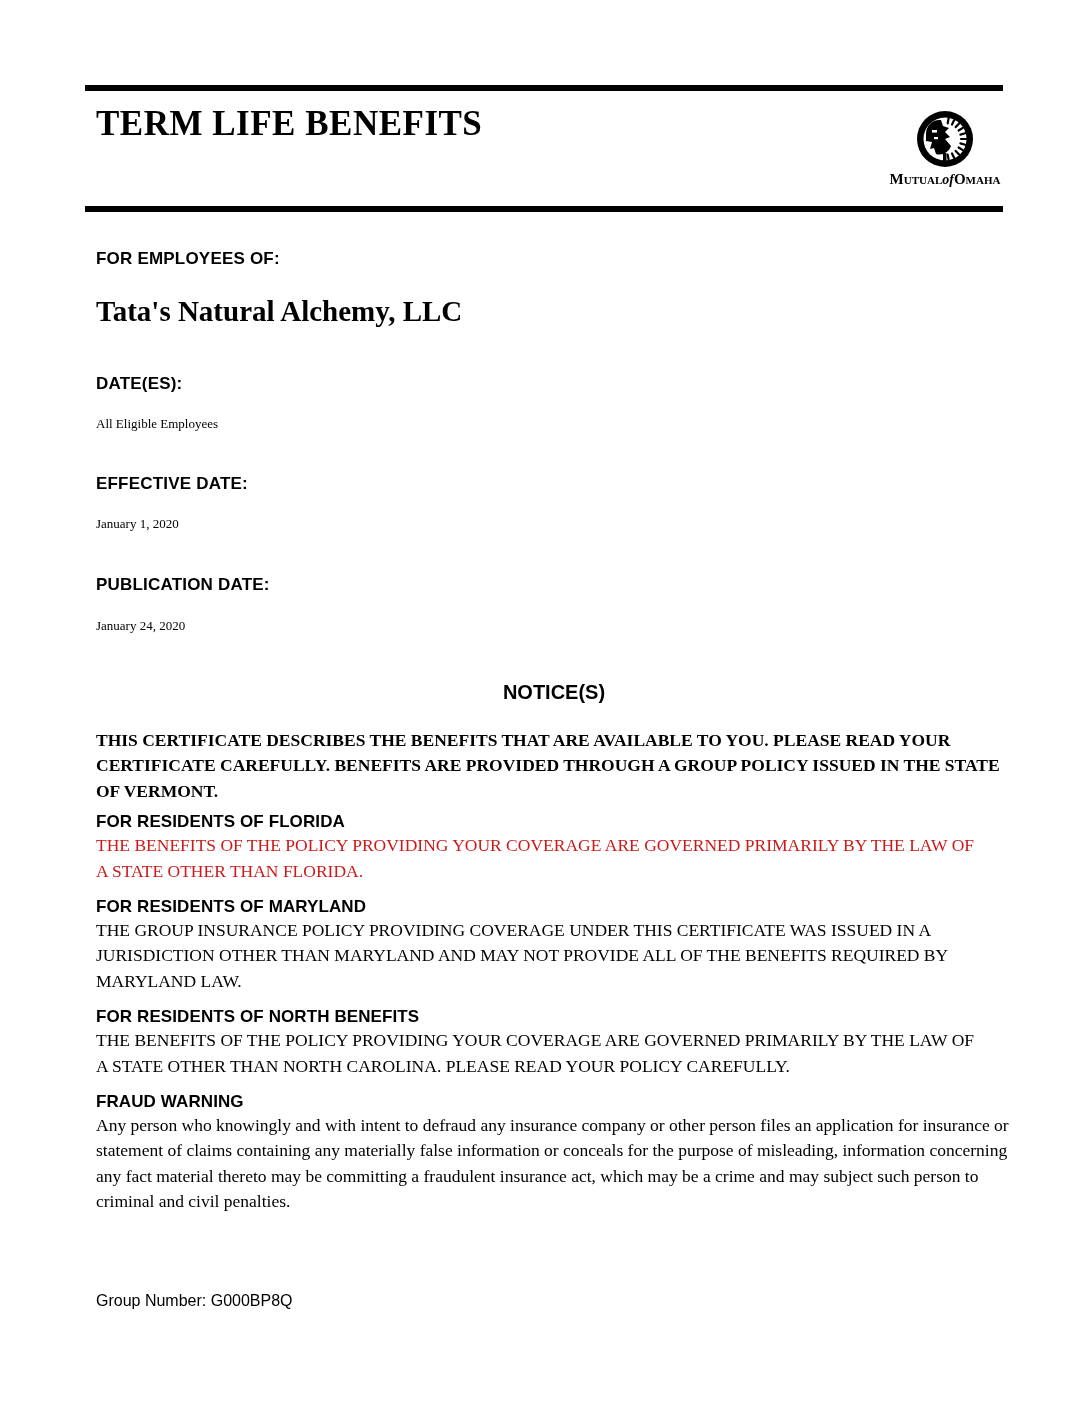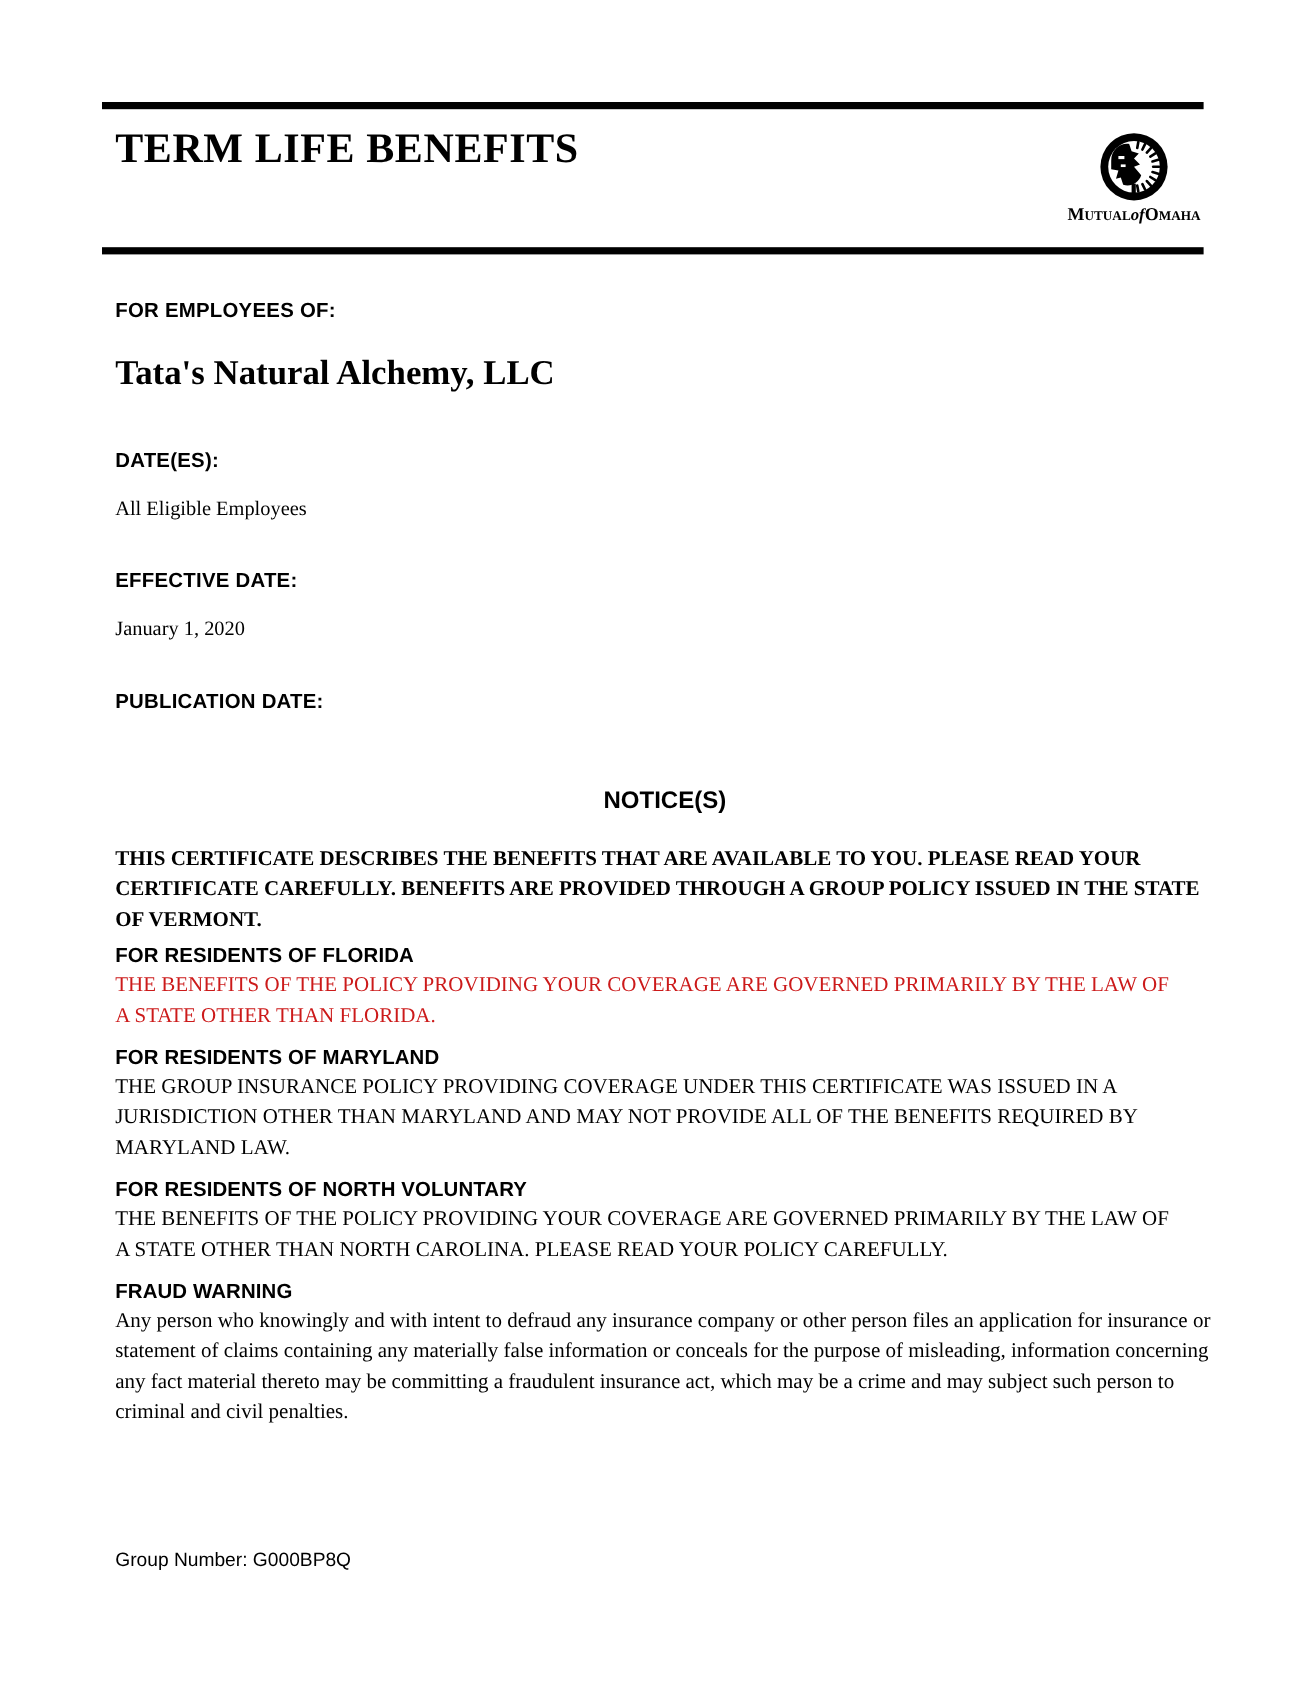--- a/index.html
+++ b/index.html
@@ -81,30 +81,30 @@
   }
   .company-name {
     margin-top: 26px;
     font-family: "Liberation Serif", serif;
     font-weight: bold;
     font-size: 29px;
     line-height: 32px;
   }
   .field-value {
     font-family: "Liberation Serif", serif;
-    font-size: 17px;
+    font-size: 13px;
     line-height: 20px;
   }
   .mt-classes   { margin-top: 47px; }
   .mt-value     { margin-top: 20px; }
   .mt-effective { margin-top: 40px; }
   .mt-pubdate   { margin-top: 41px; }
   .mt-pubvalue  { margin-top: 21px; }
   .notices-heading {
-    margin-top: 60px;
+    margin-top: 44px;
     text-align: center;
     font-family: "Liberation Sans", sans-serif;
     font-weight: bold;
     font-size: 20px;
     line-height: 24px;
   }
   .notice-intro {
     margin-top: 24px;
     font-family: "Liberation Serif", serif;
     font-weight: bold;
@@ -188,32 +188,33 @@
     <div class="field-label">FOR EMPLOYEES OF:</div>
     <div class="company-name">Tata's Natural Alchemy, LLC</div>
 
     <div class="field-label mt-classes">DATE(ES):</div>
     <div class="field-value mt-value">All Eligible Employees</div>
 
     <div class="field-label mt-effective">EFFECTIVE DATE:</div>
     <div class="field-value mt-value">January 1, 2020</div>
 
     <div class="field-label mt-pubdate">PUBLICATION DATE:</div>
+    <div class="field-value mt-pubvalue">January 24, 2020</div>
 
     <div class="notices-heading">NOTICE(S)</div>
 
     <div class="notice-intro">THIS CERTIFICATE DESCRIBES THE BENEFITS THAT ARE AVAILABLE TO YOU. PLEASE READ YOUR CERTIFICATE CAREFULLY. BENEFITS ARE PROVIDED THROUGH A GROUP POLICY ISSUED IN THE STATE OF VERMONT.</div>
 
     <div class="section-heading mt-sec-first">FOR RESIDENTS OF FLORIDA</div>
     <div class="section-body red">THE BENEFITS OF THE POLICY PROVIDING YOUR COVERAGE ARE GOVERNED PRIMARILY BY THE LAW OF A STATE OTHER THAN FLORIDA.</div>
 
     <div class="section-heading mt-sec">FOR RESIDENTS OF MARYLAND</div>
     <div class="section-body">THE GROUP INSURANCE POLICY PROVIDING COVERAGE UNDER THIS CERTIFICATE WAS ISSUED IN A JURISDICTION OTHER THAN MARYLAND AND MAY NOT PROVIDE ALL OF THE BENEFITS REQUIRED BY MARYLAND LAW.</div>
 
-    <div class="section-heading mt-sec">FOR RESIDENTS OF NORTH VOLUNTARY</div>
+    <div class="section-heading mt-sec">FOR RESIDENTS OF NORTH BENEFITS</div>
     <div class="section-body">THE BENEFITS OF THE POLICY PROVIDING YOUR COVERAGE ARE GOVERNED PRIMARILY BY THE LAW OF A STATE OTHER THAN NORTH CAROLINA. PLEASE READ YOUR POLICY CAREFULLY.</div>
 
     <div class="section-heading mt-sec">FRAUD WARNING</div>
     <div class="section-body wide">Any person who knowingly and with intent to defraud any insurance company or other person files an application for insurance or statement of claims containing any materially false information or conceals for the purpose of misleading, information concerning any fact material thereto may be committing a fraudulent insurance act, which may be a crime and may subject such person to criminal and civil penalties.</div>
 
   </div>
 
   <div class="footer-line">
     <span>Group Number:</span>
     <span>G000BP8Q</span>

